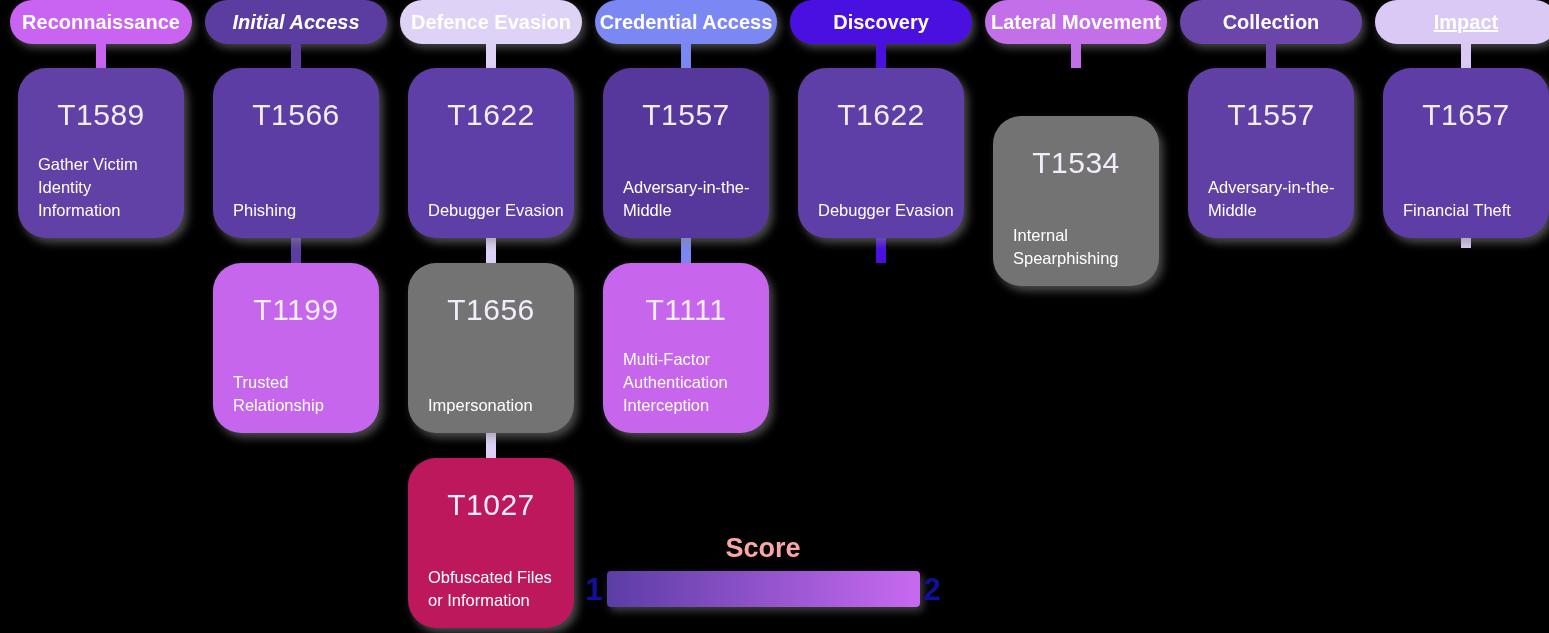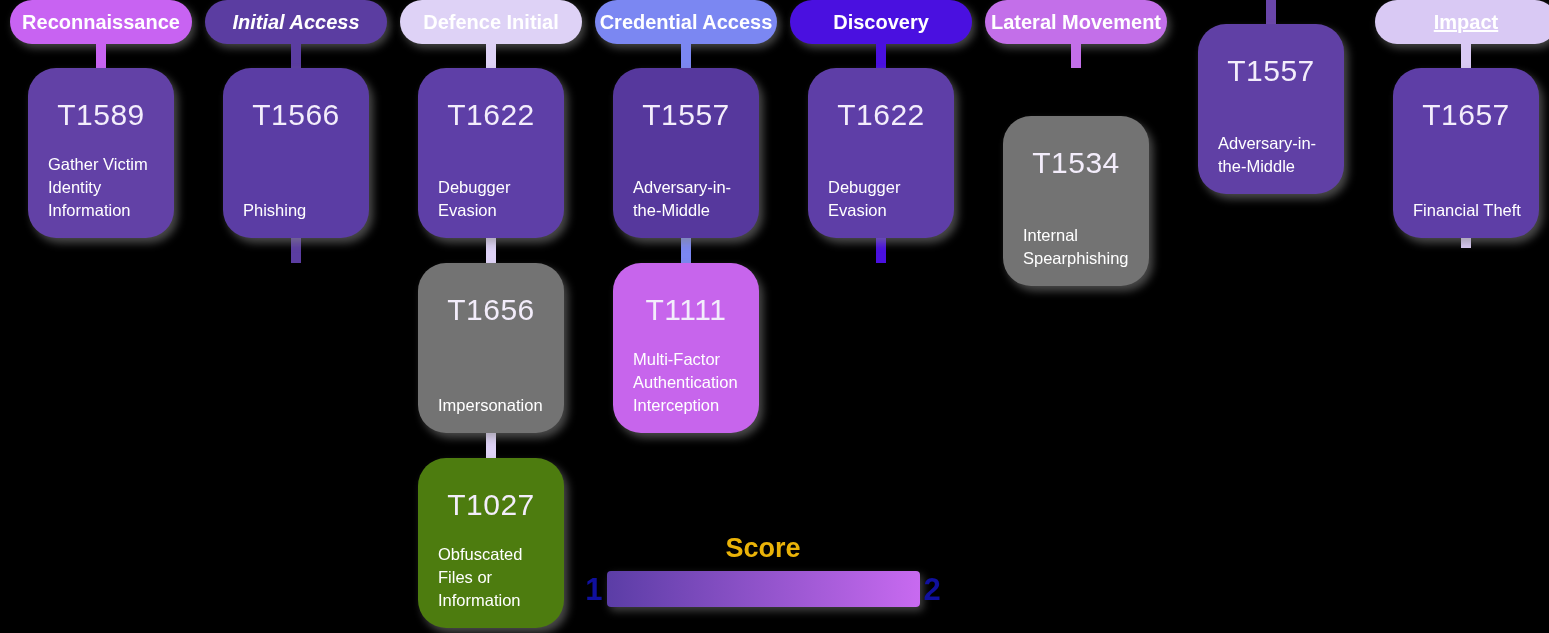--- a/index.html
+++ b/index.html
@@ -32,21 +32,21 @@
     font-size: 20px;
     font-weight: bold;
     box-shadow: 3px 4px 8px rgba(130,130,130,0.55);
     white-space: nowrap;
   }
   .connector {
     width: 10px;
     flex: 0 0 auto;
   }
   .card {
-    width: 146px; height: 170px;
+    width: 166px; height: 170px;
     flex: 0 0 170px;
     border-radius: 28px;
     position: relative;
     color: #ffffff;
     box-shadow: 4px 5px 9px rgba(135,135,135,0.55);
   }
   .card-id {
     position: absolute;
     top: 30px; left: 0; right: 0;
     text-align: center;
@@ -105,35 +105,39 @@
       </div>
     </div>
     <div class="column">
       <div class="pill" style="background: rgb(91, 61, 161); font-style: italic;">Initial Access</div>
       <div class="connector" style="height: 24px; background: rgb(91, 61, 161);"></div>
       <div class="card" style="background: rgb(91, 61, 164); padding-left: 20px;">
         <div class="card-id">T1566</div>
         <div class="card-label">Phishing</div>
       </div>
       <div class="connector" style="height: 25px; background: rgb(91, 61, 161);"></div>
+      <div class="card" style="background: rgb(197, 102, 236);">
+        <div class="card-id">T1199</div>
+        <div class="card-label">Trusted Relationship</div>
+      </div>
     </div>
     <div class="column">
-      <div class="pill" style="background: rgb(222, 210, 246);">Defence Initial</div>
+      <div class="pill" style="background: rgb(222, 210, 246);">Defence Evasion</div>
       <div class="connector" style="height: 24px; background: rgb(222, 210, 246);"></div>
       <div class="card" style="background: rgb(94, 63, 167);">
         <div class="card-id">T1622</div>
         <div class="card-label">Debugger Evasion</div>
       </div>
       <div class="connector" style="height: 25px; background: rgb(222, 210, 246);"></div>
       <div class="card" style="background: #737373;">
         <div class="card-id">T1656</div>
         <div class="card-label">Impersonation</div>
       </div>
       <div class="connector" style="height: 25px; background: rgb(222, 210, 246);"></div>
-      <div class="card" style="background: #4d7c0f;">
+      <div class="card" style="background: #be185d;">
         <div class="card-id">T1027</div>
         <div class="card-label">Obfuscated Files or Information</div>
       </div>
     </div>
     <div class="column">
       <div class="pill" style="background: rgb(123, 135, 242);">Credential Access</div>
       <div class="connector" style="height: 24px; background: rgb(123, 135, 242);"></div>
       <div class="card" style="background: rgb(86, 56, 157);">
         <div class="card-id">T1557</div>
         <div class="card-label">Adversary-in-the-Middle</div>
@@ -155,37 +159,38 @@
     </div>
     <div class="column">
       <div class="pill" style="background: rgb(195, 111, 233);">Lateral Movement</div>
       <div class="connector" style="height: 24px; background: rgb(195, 111, 233);"></div>
       <div class="card" style="background: #737373; margin-top: 48px;">
         <div class="card-id">T1534</div>
         <div class="card-label">Internal Spearphishing</div>
       </div>
     </div>
     <div class="column">
+      <div class="pill" style="background: rgb(106, 70, 170);">Collection</div>
       <div class="connector" style="height: 24px; background: rgb(106, 70, 170);"></div>
       <div class="card" style="background: rgb(96, 64, 165);">
         <div class="card-id">T1557</div>
         <div class="card-label">Adversary-in-the-Middle</div>
       </div>
     </div>
     <div class="column">
       <div class="pill" style="background: rgb(217, 201, 244); text-decoration: underline;">Impact</div>
       <div class="connector" style="height: 24px; background: rgb(217, 201, 244);"></div>
       <div class="card" style="background: rgb(94, 62, 166);">
         <div class="card-id">T1657</div>
         <div class="card-label">Financial Theft</div>
       </div>
       <div class="connector" style="height: 10px; background: rgb(217, 201, 244);"></div>
     </div>
   </div>
 
 <div class="legend">
-  <div class="legend-title" style="color: #eab308;">Score</div>
+  <div class="legend-title" style="color: #fca5a5;">Score</div>
   <div class="legend-row">
     <span class="legend-end" style="color: rgb(16, 16, 158);">1</span>
     <div class="legend-bar" style="background: linear-gradient(90deg, rgb(91, 61, 166), rgb(200, 106, 240));"></div>
     <span class="legend-end" style="color: rgb(16, 16, 158);">2</span>
   </div>
 </div>
 
 </body></html>

